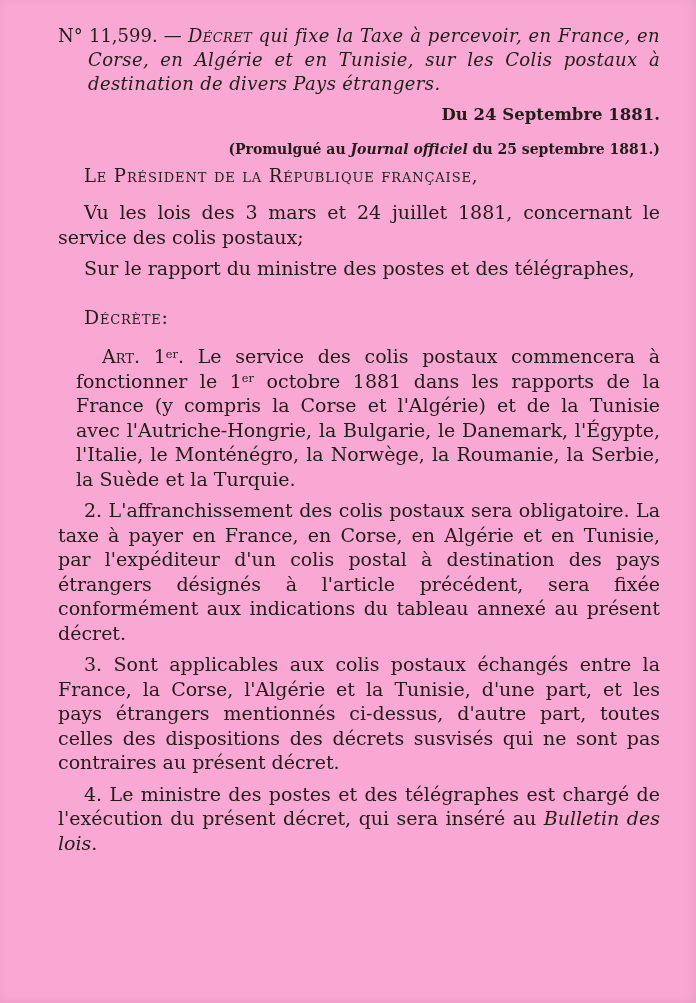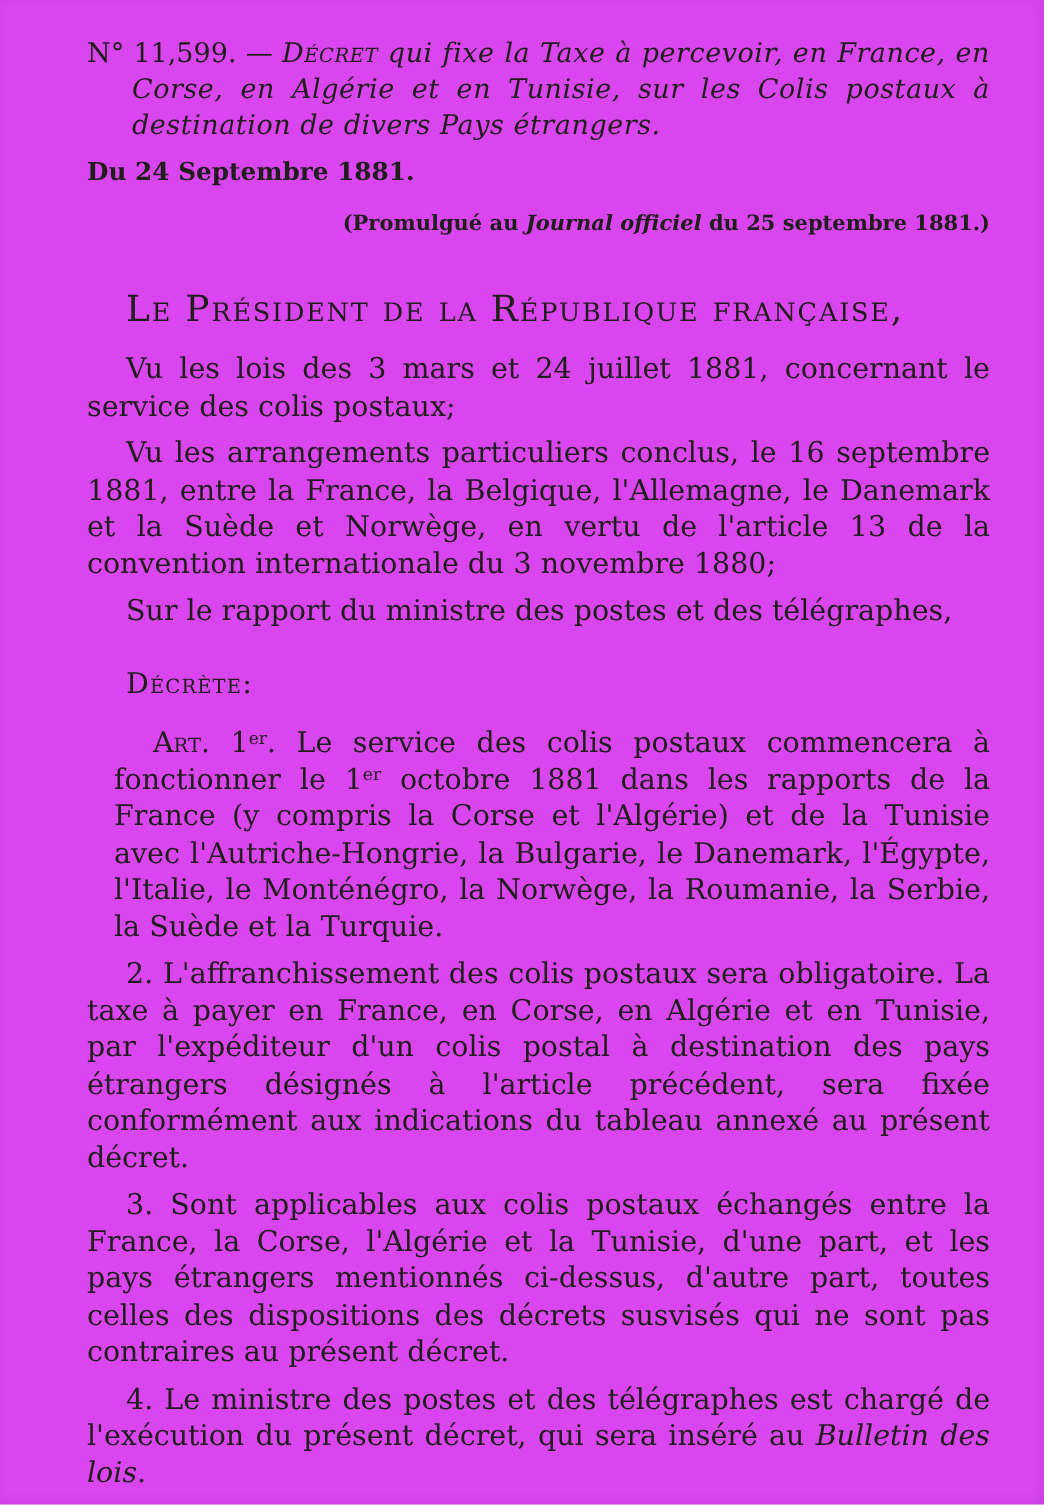--- a/index.html
+++ b/index.html
@@ -1,21 +1,21 @@
 <!DOCTYPE html>
 <html><head>
 <meta charset="utf-8">
 <style>
   html, body { margin: 0; padding: 0; background: #e8e8e6; }
   .page {
     position: relative;
     width: 696px;
     height: 1003px;
     margin: 0 auto;
-    background: #d946ef;
+    background: #f9a8d4;
     color: #201d1a;
     font-family: "DejaVu Serif", "Liberation Serif", serif;
     box-sizing: border-box;
     padding: 24px 36px 0 58px;
     overflow: hidden;
     box-shadow: inset -4px 0 10px rgba(0,0,0,0.04), inset 0 -3px 8px rgba(0,0,0,0.03);
   }
   p { margin: 0; }
   .sc  { font-variant: small-caps; }
   .it  { font-style: italic; }
@@ -29,34 +29,34 @@
   .heading {
     font-size: 18px;
     line-height: 24px;
     padding-left: 30px;
     text-indent: -30px;
     text-align: justify;
   }
   .heading .it, .heading .sc { letter-spacing: 0.02em; }
   .date-line {
     margin-top: 9px;
-    text-align: left;
+    text-align: right;
     font-weight: bold;
     font-size: 16.5px;
   }
   .promulgation {
     margin-top: 17px;
     text-align: right;
     font-weight: bold;
     font-size: 14px;
   }
   .salutation {
-    margin-top: 35px;
+    margin-top: 8px;
     text-indent: 26px;
-    font-size: 24px;
+    font-size: 18px;
     font-variant: small-caps;
     letter-spacing: 0.05em;
   }
   .para {
     font-size: 19px;
     line-height: 24.5px;
     text-align: justify;
     text-indent: 26px;
     margin-top: 7px;
   }
@@ -77,21 +77,20 @@
 
   <p class="date-line">Du 24 Septembre 1881.</p>
 
   <p class="promulgation"><span>(Promulgué au </span><span class="it">Journal officiel</span><span> du 25 septembre 1881.)</span></p>
 
   <p class="salutation">Le Président de la République française,</p>
 
   <p class="para first-recital">Vu les lois des 3 mars et 24 juillet 1881, concernant le service des colis postaux;</p>
 
 
-  <p class="para">Vu les arrangements particuliers conclus, le 16 septembre 1881, entre la France, la Belgique, l'Allemagne, le Danemark et la Suède et Norwège, en vertu de l'article 13 de la convention internationale du 3 novembre 1880;</p>
 
   <p class="para">Sur le rapport du ministre des postes et des télégraphes,</p>
 
   <p class="para decree-word">Décrète:</p>
 
   <p class="para article-first"><span class="sc">Art. 1</span><sup>er</sup><span>. Le service des colis postaux commencera à fonctionner le 1</span><sup>er</sup><span> octobre 1881 dans les rapports de la France (y compris la Corse et l'Algérie) et de la Tunisie avec l'Autriche-Hongrie, la Bulgarie, le Danemark, l'Égypte, l'Italie, le Monténégro, la Norwège, la Roumanie, la Serbie, la Suède et la Turquie.</span></p>
 
   <p class="para">2. L'affranchissement des colis postaux sera obligatoire. La taxe à payer en France, en Corse, en Algérie et en Tunisie, par l'expéditeur d'un colis postal à destination des pays étrangers désignés à l'article précédent, sera fixée conformément aux indications du tableau annexé au présent décret.</p>
 
   <p class="para">3. Sont applicables aux colis postaux échangés entre la France, la Corse, l'Algérie et la Tunisie, d'une part, et les pays étrangers mentionnés ci-dessus, d'autre part, toutes celles des dispositions des décrets susvisés qui ne sont pas contraires au présent décret.</p>

